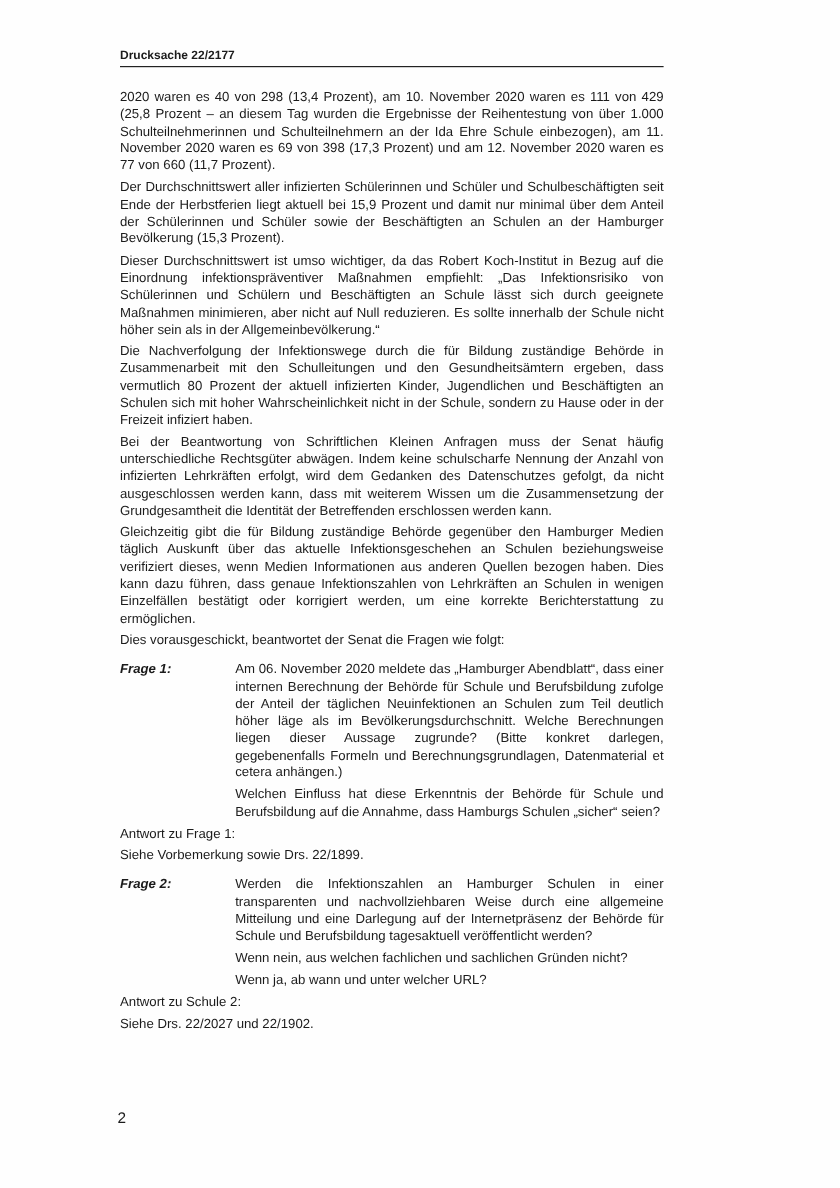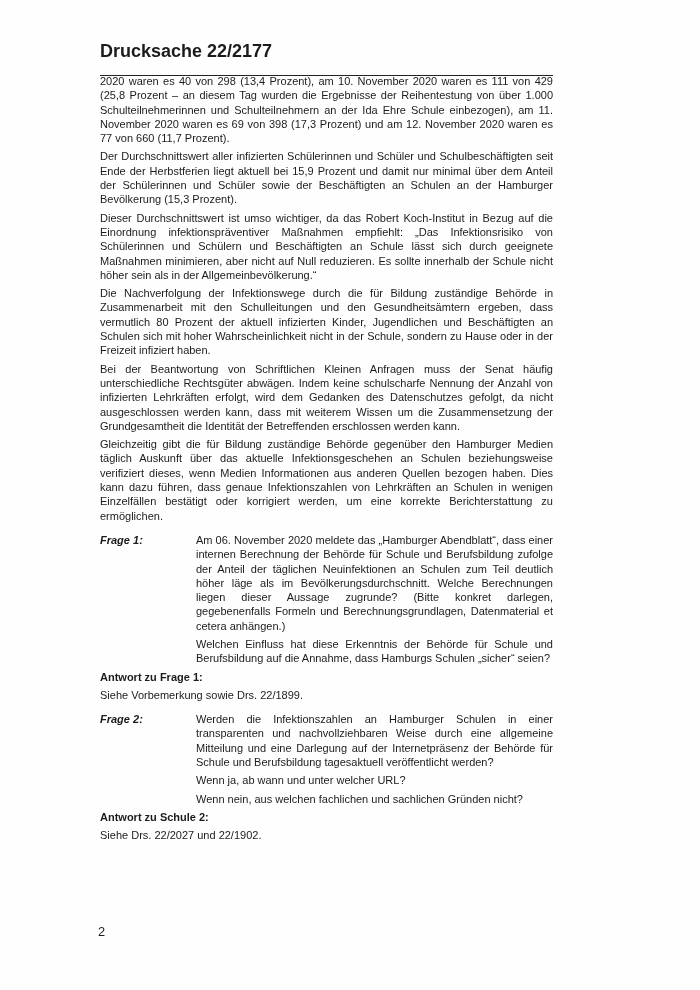--- a/index.html
+++ b/index.html
@@ -16,23 +16,23 @@
   }
 
   .doc-header {
     position: absolute;
     left: 100px;
     top: 41px;
     width: 453px;
     display: flex;
     justify-content: space-between;
     align-items: baseline;
-    font-size: 18px;
+    font-size: 10px;
     font-weight: 700;
-    padding-bottom: 13px;
+    padding-bottom: 3px;
     border-bottom: 1.6px solid #222;
     white-space: nowrap;
   }
 
   .content {
     position: absolute;
     left: 100px;
     top: 74px;
     width: 453px;
     font-size: 11px;
@@ -57,21 +57,21 @@
     font-weight: 700;
     font-style: italic;
   }
   .q-text p.qp {
     text-align: justify;
     margin-bottom: 4px;
   }
   .q-text p.qp:last-child { margin-bottom: 0; }
 
   .answer-label {
-    font-weight: 700;
+    font-weight: 400;
     margin-top: 4px;
     margin-bottom: 4px;
   }
   .answer {
     margin-bottom: 4px;
   }
 
   .page-number {
     position: absolute;
     left: 98px;
@@ -88,37 +88,38 @@
     <span>Drucksache 22/2177</span>
   </header>
 
   <main class="content">
     <p class="bp">2020 waren es 40 von 298 (13,4 Prozent), am 10. November 2020 waren es 111 von 429 (25,8 Prozent – an diesem Tag wurden die Ergebnisse der Reihentestung von über 1.000 Schulteilnehmerinnen und Schulteilnehmern an der Ida Ehre Schule einbezogen), am 11. November 2020 waren es 69 von 398 (17,3 Prozent) und am 12. November 2020 waren es 77 von 660 (11,7 Prozent).</p>
     <p class="bp">Der Durchschnittswert aller infizierten Schülerinnen und Schüler und Schulbeschäftigten seit Ende der Herbstferien liegt aktuell bei 15,9 Prozent und damit nur minimal über dem Anteil der Schülerinnen und Schüler sowie der Beschäftigten an Schulen an der Hamburger Bevölkerung (15,3 Prozent).</p>
     <p class="bp">Dieser Durchschnittswert ist umso wichtiger, da das Robert Koch-Institut in Bezug auf die Einordnung infektionspräventiver Maßnahmen empfiehlt: „Das Infektionsrisiko von Schülerinnen und Schülern und Beschäftigten an Schule lässt sich durch geeignete Maßnahmen minimieren, aber nicht auf Null reduzieren. Es sollte innerhalb der Schule nicht höher sein als in der Allgemeinbevölkerung.“</p>
     <p class="bp">Die Nachverfolgung der Infektionswege durch die für Bildung zuständige Behörde in Zusammenarbeit mit den Schulleitungen und den Gesundheitsämtern ergeben, dass vermutlich 80 Prozent der aktuell infizierten Kinder, Jugendlichen und Beschäftigten an Schulen sich mit hoher Wahrscheinlichkeit nicht in der Schule, sondern zu Hause oder in der Freizeit infiziert haben.</p>
     <p class="bp">Bei der Beantwortung von Schriftlichen Kleinen Anfragen muss der Senat häufig unterschiedliche Rechtsgüter abwägen. Indem keine schulscharfe Nennung der Anzahl von infizierten Lehrkräften erfolgt, wird dem Gedanken des Datenschutzes gefolgt, da nicht ausgeschlossen werden kann, dass mit weiterem Wissen um die Zusammensetzung der Grundgesamtheit die Identität der Betreffenden erschlossen werden kann.</p>
     <p class="bp">Gleichzeitig gibt die für Bildung zuständige Behörde gegenüber den Hamburger Medien täglich Auskunft über das aktuelle Infektionsgeschehen an Schulen beziehungsweise verifiziert dieses, wenn Medien Informationen aus anderen Quellen bezogen haben. Dies kann dazu führen, dass genaue Infektionszahlen von Lehrkräften an Schulen in wenigen Einzelfällen bestätigt oder korrigiert werden, um eine korrekte Berichterstattung zu ermöglichen.</p>
+    <p class="bp">Dies vorausgeschickt, beantwortet der Senat die Fragen wie folgt:</p>
 
     <section class="question">
       <span class="q-label">Frage 1:</span>
       <div class="q-text">
         <p class="qp">Am 06. November 2020 meldete das „Hamburger Abendblatt“, dass einer internen Berechnung der Behörde für Schule und Berufsbildung zufolge der Anteil der täglichen Neuinfektionen an Schulen zum Teil deutlich höher läge als im Bevölkerungsdurchschnitt. Welche Berechnungen liegen dieser Aussage zugrunde? (Bitte konkret darlegen, gegebenenfalls Formeln und Berechnungsgrundlagen, Datenmaterial et cetera anhängen.)</p>
         <p class="qp">Welchen Einfluss hat diese Erkenntnis der Behörde für Schule und Berufsbildung auf die Annahme, dass Hamburgs Schulen „sicher“ seien?</p>
       </div>
     </section>
     <p class="answer-label">Antwort zu Frage 1:</p>
     <p class="answer">Siehe Vorbemerkung sowie Drs. 22/1899.</p>
 
     <section class="question">
       <span class="q-label">Frage 2:</span>
       <div class="q-text">
         <p class="qp">Werden die Infektionszahlen an Hamburger Schulen in einer transparenten und nachvollziehbaren Weise durch eine allgemeine Mitteilung und eine Darlegung auf der Internetpräsenz der Behörde für Schule und Berufsbildung tagesaktuell veröffentlicht werden?</p>
+        <p class="qp">Wenn nein, aus welchen fachlichen und sachlichen Gründen nicht?</p>
         <p class="qp">Wenn ja, ab wann und unter welcher URL?</p>
-        <p class="qp">Wenn nein, aus welchen fachlichen und sachlichen Gründen nicht?</p>
       </div>
     </section>
     <p class="answer-label">Antwort zu Schule 2:</p>
     <p class="answer">Siehe Drs. 22/2027 und 22/1902.</p>
   </main>
 
   <span class="page-number">2</span>
 
 </div>
 

